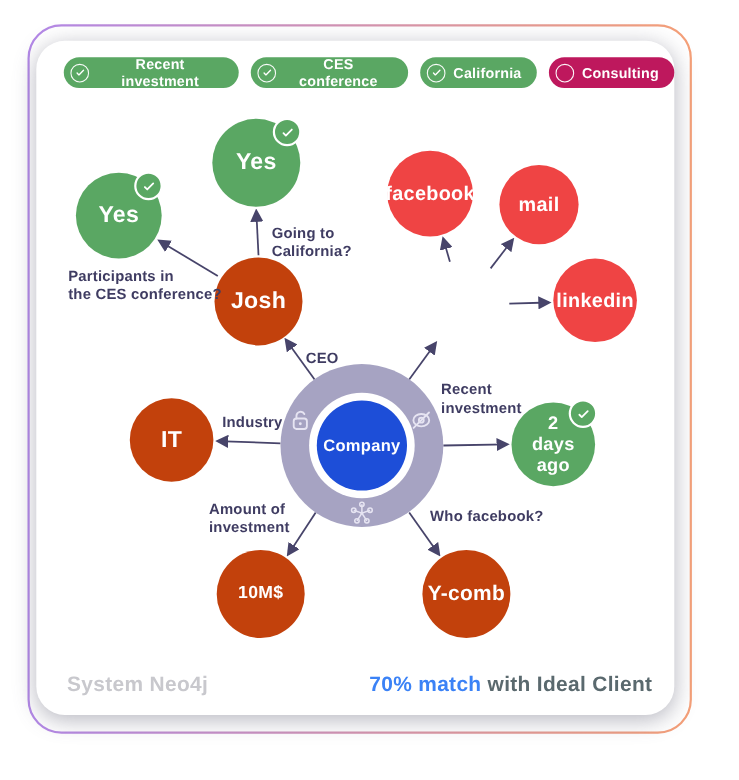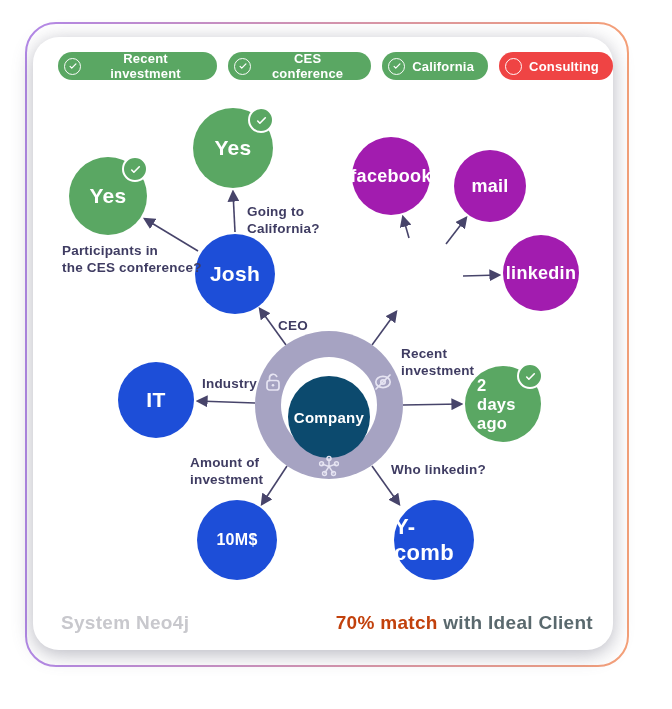--- a/index.html
+++ b/index.html
@@ -13,58 +13,58 @@
     background:#ffffff; border-radius:26px;
     box-shadow:0 4px 20px rgba(95,95,115,.45); }
 
   
   .chips { position:absolute; top:15px; left:25px; display:flex; gap:11px; }
   .chip { display:inline-flex; align-items:center; gap:7px; height:28px;
     border:none; border-radius:14px; padding:0 14px 0 6px; cursor:pointer;
     color:#fff; font-weight:700; font-size:13px; letter-spacing:.2px;
     font-family:"Liberation Sans", sans-serif; }
   .chip.on  { background:#5aa763; }
-  .chip.off { background:#ef4444;justify-content:center; }
+  .chip.off { background:#be185d;justify-content:center; }
   .chip-circle { width:17px; height:17px; border:1.6px solid rgba(255,255,255,.95);
     border-radius:50%; display:flex; align-items:center; justify-content:center; flex:0 0 auto; }
 
   
   .graph { position:absolute; inset:0; }
   .edges { position:absolute; left:0; top:0; width:580px; height:613px; }
 
   .node { position:absolute; border-radius:50%; display:flex; align-items:center;
-    justify-content:center; text-align:left; color:#fff; font-weight:700;
+    justify-content:center; text-align:center; color:#fff; font-weight:700;
     letter-spacing:.3px; cursor:pointer; }
   .node.green { background:#5aa763; }
-  .node.blue  { background:#1d4ed8; }
-  .node.light { background:#a21caf; }
+  .node.blue  { background:#c2410c; }
+  .node.light { background:#ef4444; }
 
   .badge { position:absolute; width:26px; height:26px; border-radius:50%;
     background:#5aa763; border:2.5px solid #ffffff;
     display:flex; align-items:center; justify-content:center; }
 
   .ring-outer { position:absolute; left:222px; top:294px; width:148px; height:148px;
     border-radius:50%; background:#a6a3c2; }
   .ring-white { position:absolute; left:248px; top:320px; width:96px; height:96px;
     border-radius:50%; background:#ffffff; }
-  .center-node { position:absolute; left:255px; top:339px; width:82px; height:82px;
-    border-radius:50%; background:#0c4a6e; display:flex; align-items:center;
+  .center-node { position:absolute; left:255px; top:327px; width:82px; height:82px;
+    border-radius:50%; background:#1d4ed8; display:flex; align-items:center;
     justify-content:center; color:#fff; font-weight:700; font-size:15px;
     letter-spacing:.3px; cursor:pointer; }
   .ring-icon { position:absolute; width:24px; height:24px; }
 
   .elabel { position:absolute; color:#3f3c62; font-weight:700; font-size:13.5px;
     line-height:17px; white-space:pre-line; letter-spacing:.2px; }
 
   
   .footer { position:absolute; left:28px; right:20px; bottom:16px;
     display:flex; justify-content:space-between; align-items:flex-start;
     font-size:19px; font-weight:700; letter-spacing:.3px; }
   .system { color:#c8c8cd; }
-  .match-green { color:#c2410c; }
+  .match-green { color:#3b82f6; }
   .match-rest  { color:#5a696e;margin-top:44px; }
 </style>
 </head>
 <body>
 
 <div class="stage">
 
   <svg class="decor" viewBox="0 0 672 709">
     <defs>
       <linearGradient id="og" x1="0" y1="0" x2="1" y2="0">
@@ -192,21 +192,21 @@
       </div>
       <div class="node green" style="left:432px; top:329px; width:76px; height:76px; font-size:16.5px; line-height:19px; padding:0 12px;">
         <span>2 days ago</span>
       </div>
       <div class="node blue" style="left:85px; top:325px; width:76px; height:76px; font-size:21px;">
         <span>IT</span>
       </div>
       <div class="node blue" style="left:164px; top:463px; width:80px; height:80px; font-size:16px;">
         <span>10M$</span>
       </div>
-      <div class="node blue" style="left:361px; top:463px; width:80px; height:80px; font-size:22px;">
+      <div class="node blue" style="left:351px; top:463px; width:80px; height:80px; font-size:19px;">
         <span>Y-comb</span>
       </div>
 
       <div class="badge" style="left:89px; top:119px;">
         <svg width="13" height="13" viewBox="0 0 24 24">
             <path d="M5 13l4 4 10-10" stroke="#fff" stroke-width="3" fill="none" stroke-linecap="round" stroke-linejoin="round"></path>
           </svg>
       </div>
       <div class="badge" style="left:215px; top:70px;">
         <svg width="13" height="13" viewBox="0 0 24 24">
@@ -215,21 +215,21 @@
       </div>
       <div class="badge" style="left:484px; top:326px;">
         <svg width="13" height="13" viewBox="0 0 24 24">
             <path d="M5 13l4 4 10-10" stroke="#fff" stroke-width="3" fill="none" stroke-linecap="round" stroke-linejoin="round"></path>
           </svg>
       </div>
 
       <div class="elabel" style="left:245px; top:280px;">CEO</div>
       <div class="elabel" style="left:368px; top:308px;">Recent
 investment</div>
-      <div class="elabel" style="left:358px; top:424px;">Who linkedin?</div>
+      <div class="elabel" style="left:358px; top:424px;">Who facebook?</div>
       <div class="elabel" style="left:157px; top:417px;">Amount of
 investment</div>
       <div class="elabel" style="left:169px; top:338px;">Industry</div>
       <div class="elabel" style="left:214px; top:166px;">Going to
 California?</div>
       <div class="elabel" style="left:29px;  top:205px;">Participants in
 the CES conference?</div>
     </div>
 
     <div class="footer">

